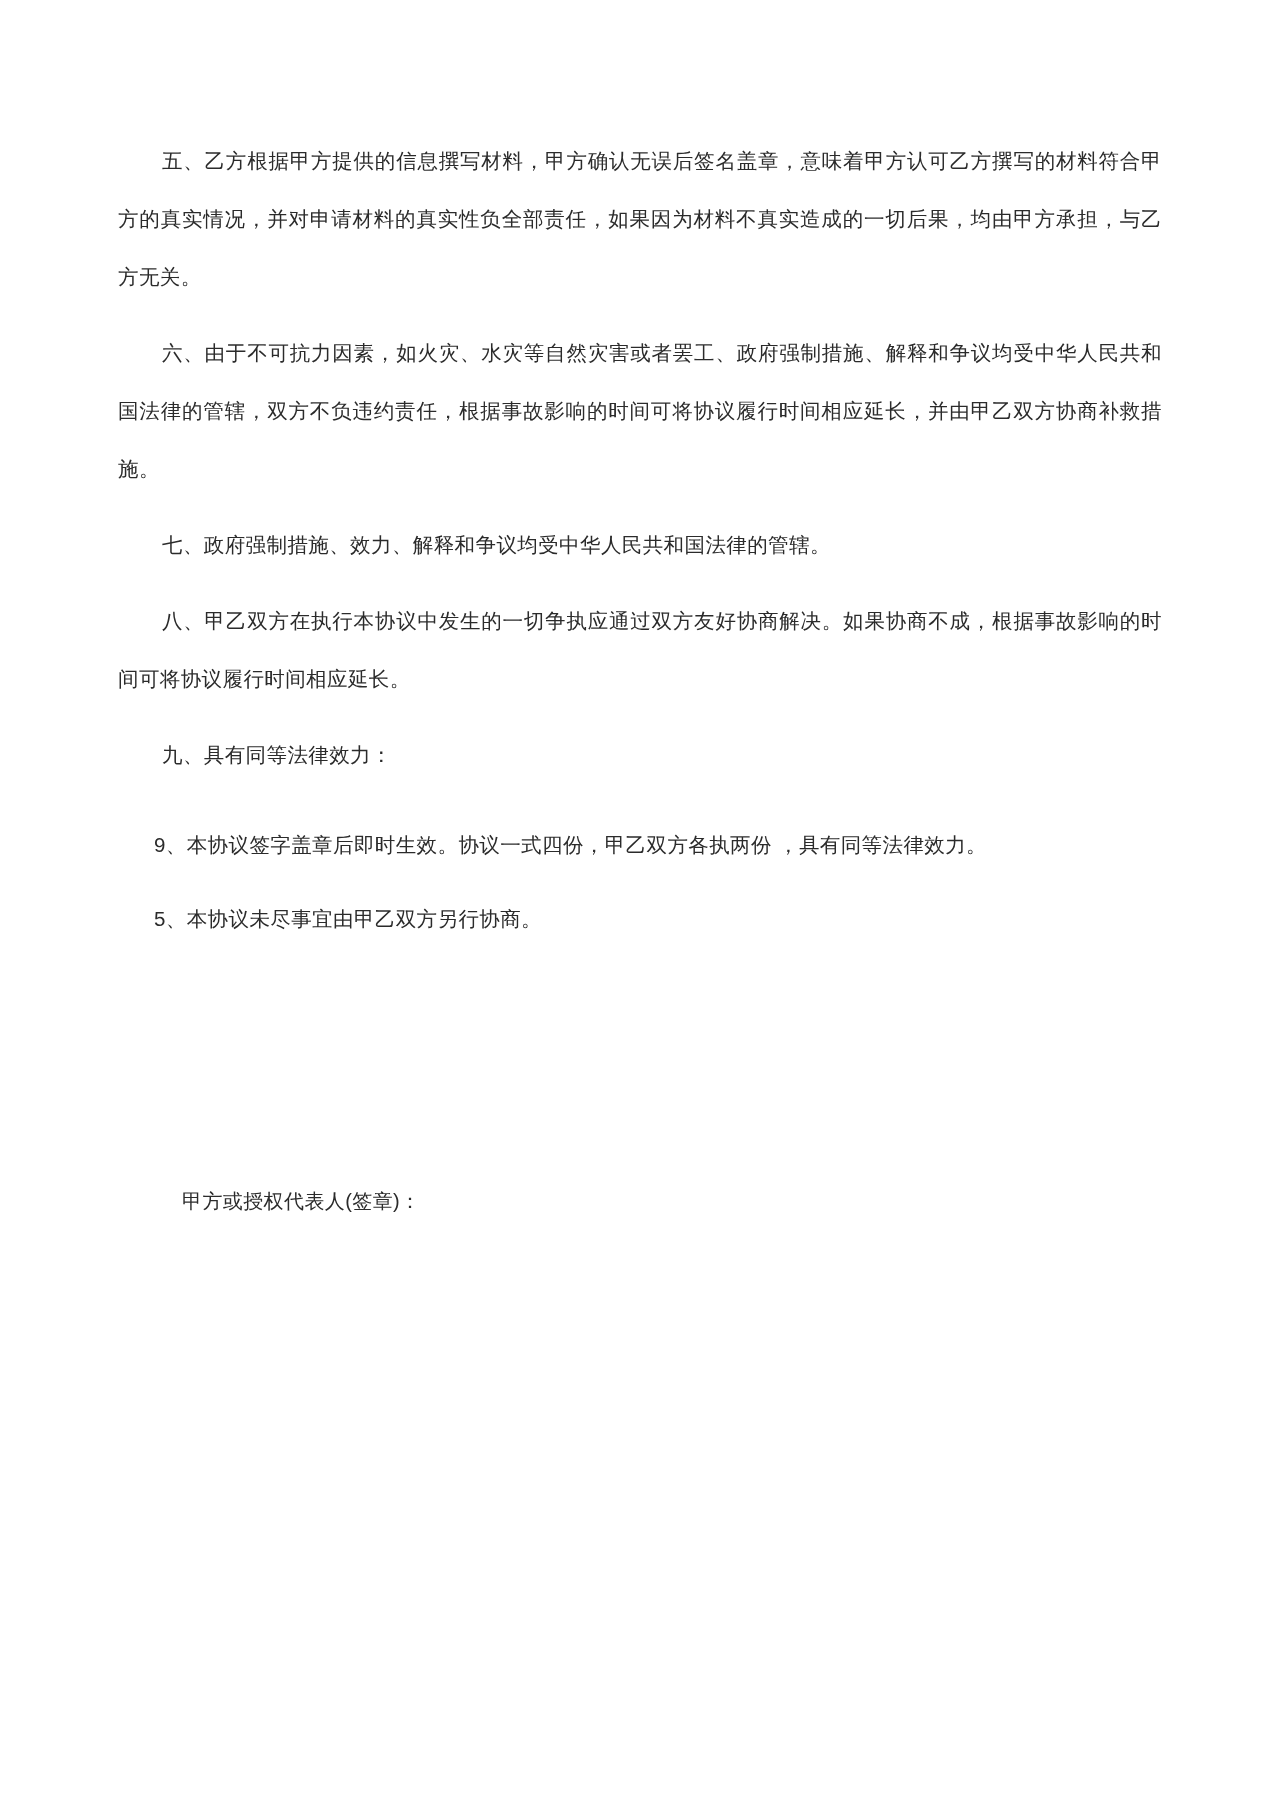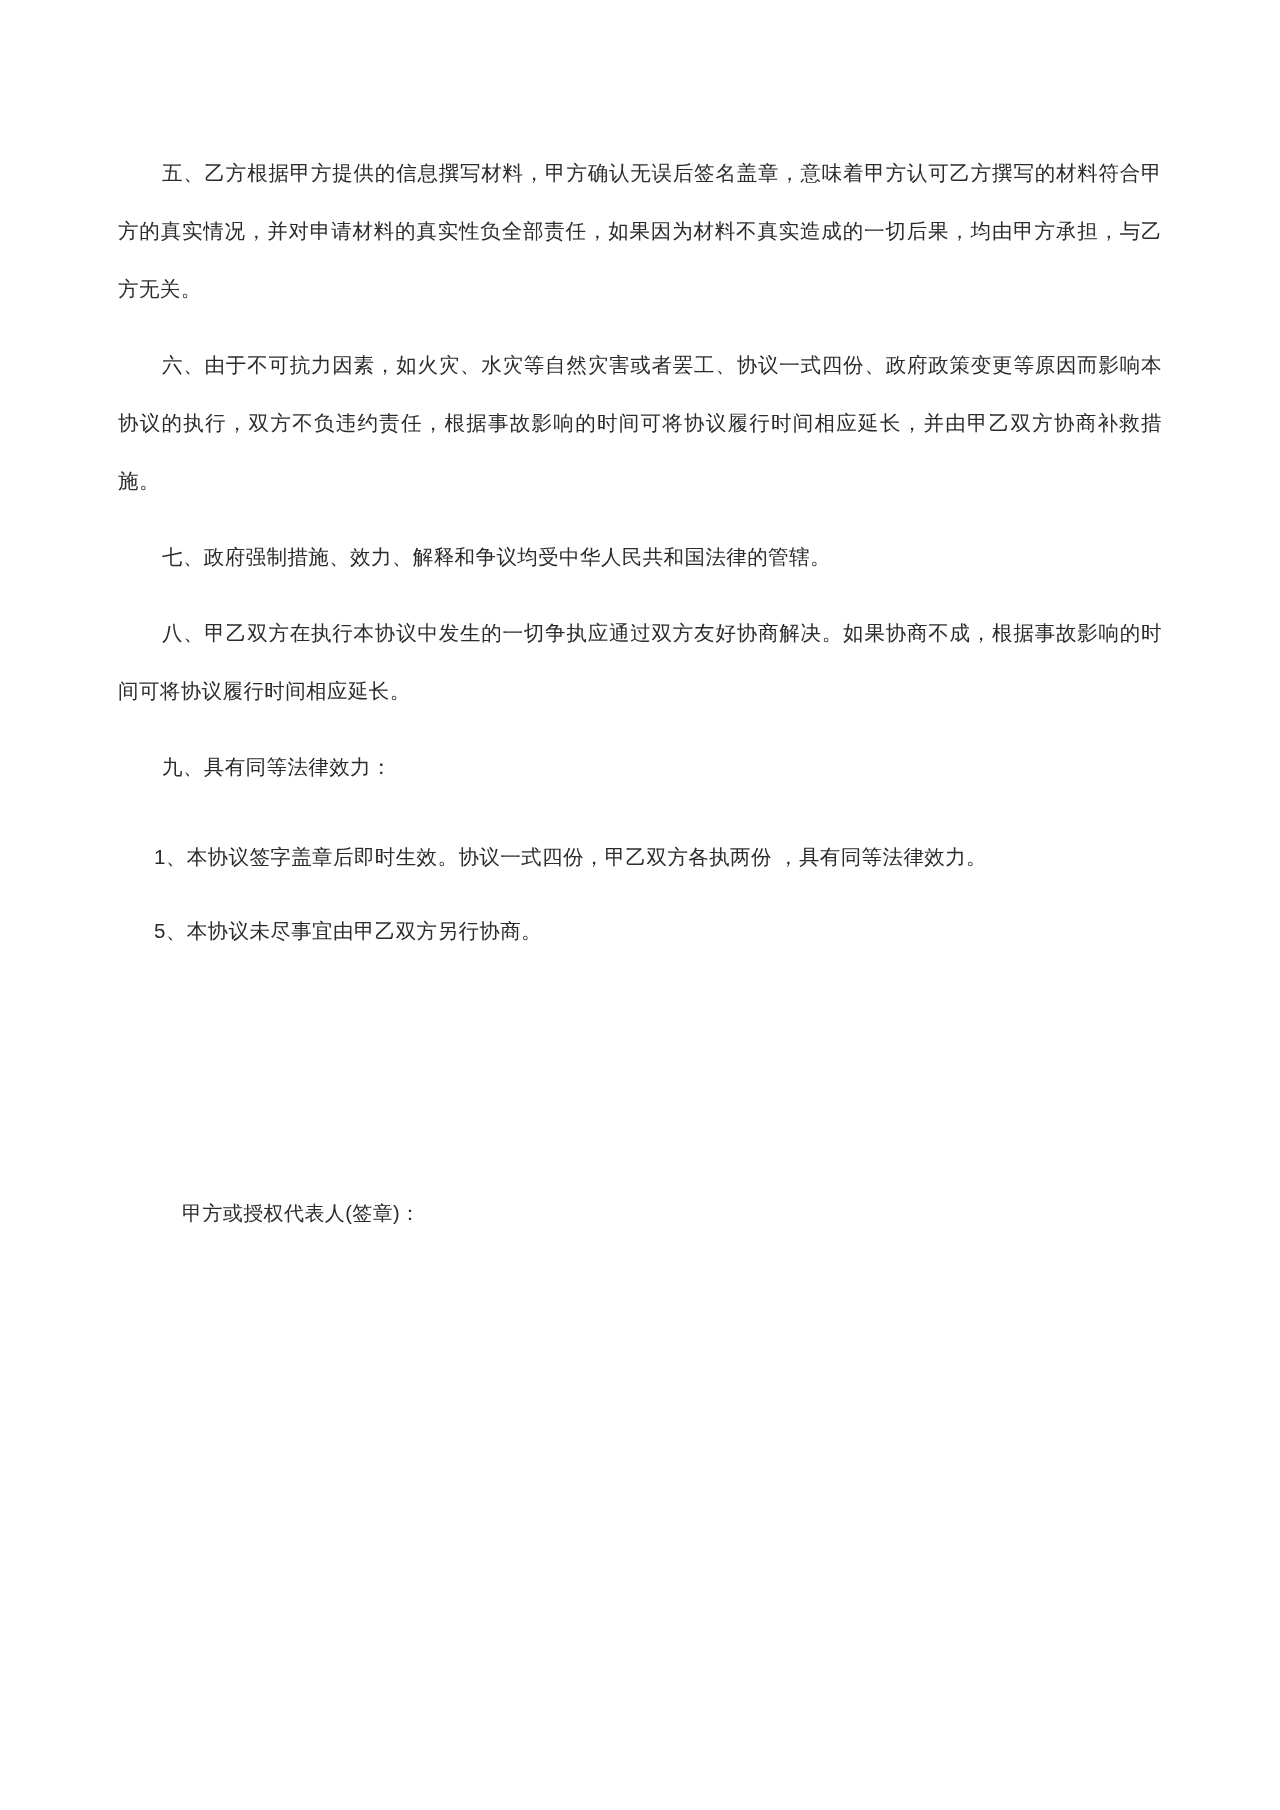--- a/index.html
+++ b/index.html
@@ -8,21 +8,21 @@
     background: #ffffff;
   }
   body {
     font-family: "Liberation Sans", "DejaVu Sans", sans-serif;
     color: #262626;
   }
   .page {
     position: relative;
     width: 1280px;
     height: 1580px;
-    margin: 12px auto;
+    margin: 0 auto;
     background: #ffffff;
     box-sizing: border-box;
     overflow: hidden;
   }
   .content {
     position: absolute;
     left: 118px;
     top: 0;
     width: 1044px;
     height: 1810px;
@@ -95,37 +95,37 @@
 
 <div class="page">
   <div class="content">
 
     <div class="doc-body">
 
       <p class="para">五、乙方根据甲方提供的信息撰写材料，甲方确认无误后签名盖章，意味着甲方认可乙方撰写的材料符合甲方的真实情况，并对申请材料的真实性负全部责任，如果因为材料不真实造成的一切后果，均由甲方承担，与乙方无关。</p>
 
       <div class="spacer-sm"></div>
 
-      <p class="para">六、由于不可抗力因素，如火灾、水灾等自然灾害或者罢工、协议一式四份、政府政策变更等原因而影响本协议的执行，双方不负违约责任，根据事故影响的时间可将协议履行时间相应延长，并由甲乙双方协商补救措施。</p>
+      <p class="para">六、由于不可抗力因素，如火灾、水灾等自然灾害或者罢工、政府强制措施、解释和争议均受中华人民共和国法律的管辖，双方不负违约责任，根据事故影响的时间可将协议履行时间相应延长，并由甲乙双方协商补救措施。</p>
 
       <div class="spacer-sm"></div>
 
       <p class="para single">七、政府强制措施、效力、解释和争议均受中华人民共和国法律的管辖。</p>
 
       <div class="spacer-sm"></div>
 
       <p class="para">八、甲乙双方在执行本协议中发生的一切争执应通过双方友好协商解决。如果协商不成，根据事故影响的时间可将协议履行时间相应延长。</p>
 
       <div class="spacer-sm"></div>
 
       <p class="para single">九、具有同等法律效力：</p>
 
       <div class="spacer-md"></div>
 
-      <p class="item">1、本协议签字盖章后即时生效。协议一式四份，甲乙双方各执两份 ，具有同等法律效力。</p>
+      <p class="item">9、本协议签字盖章后即时生效。协议一式四份，甲乙双方各执两份 ，具有同等法律效力。</p>
 
       <div class="spacer-sm"></div>
 
       <p class="item">5、本协议未尽事宜由甲乙双方另行协商。</p>
 
     </div>
 
     <div class="sig-block">
       <p class="sig-line">甲方或授权代表人(签章)：</p>
       <div class="sig-gap"></div>

